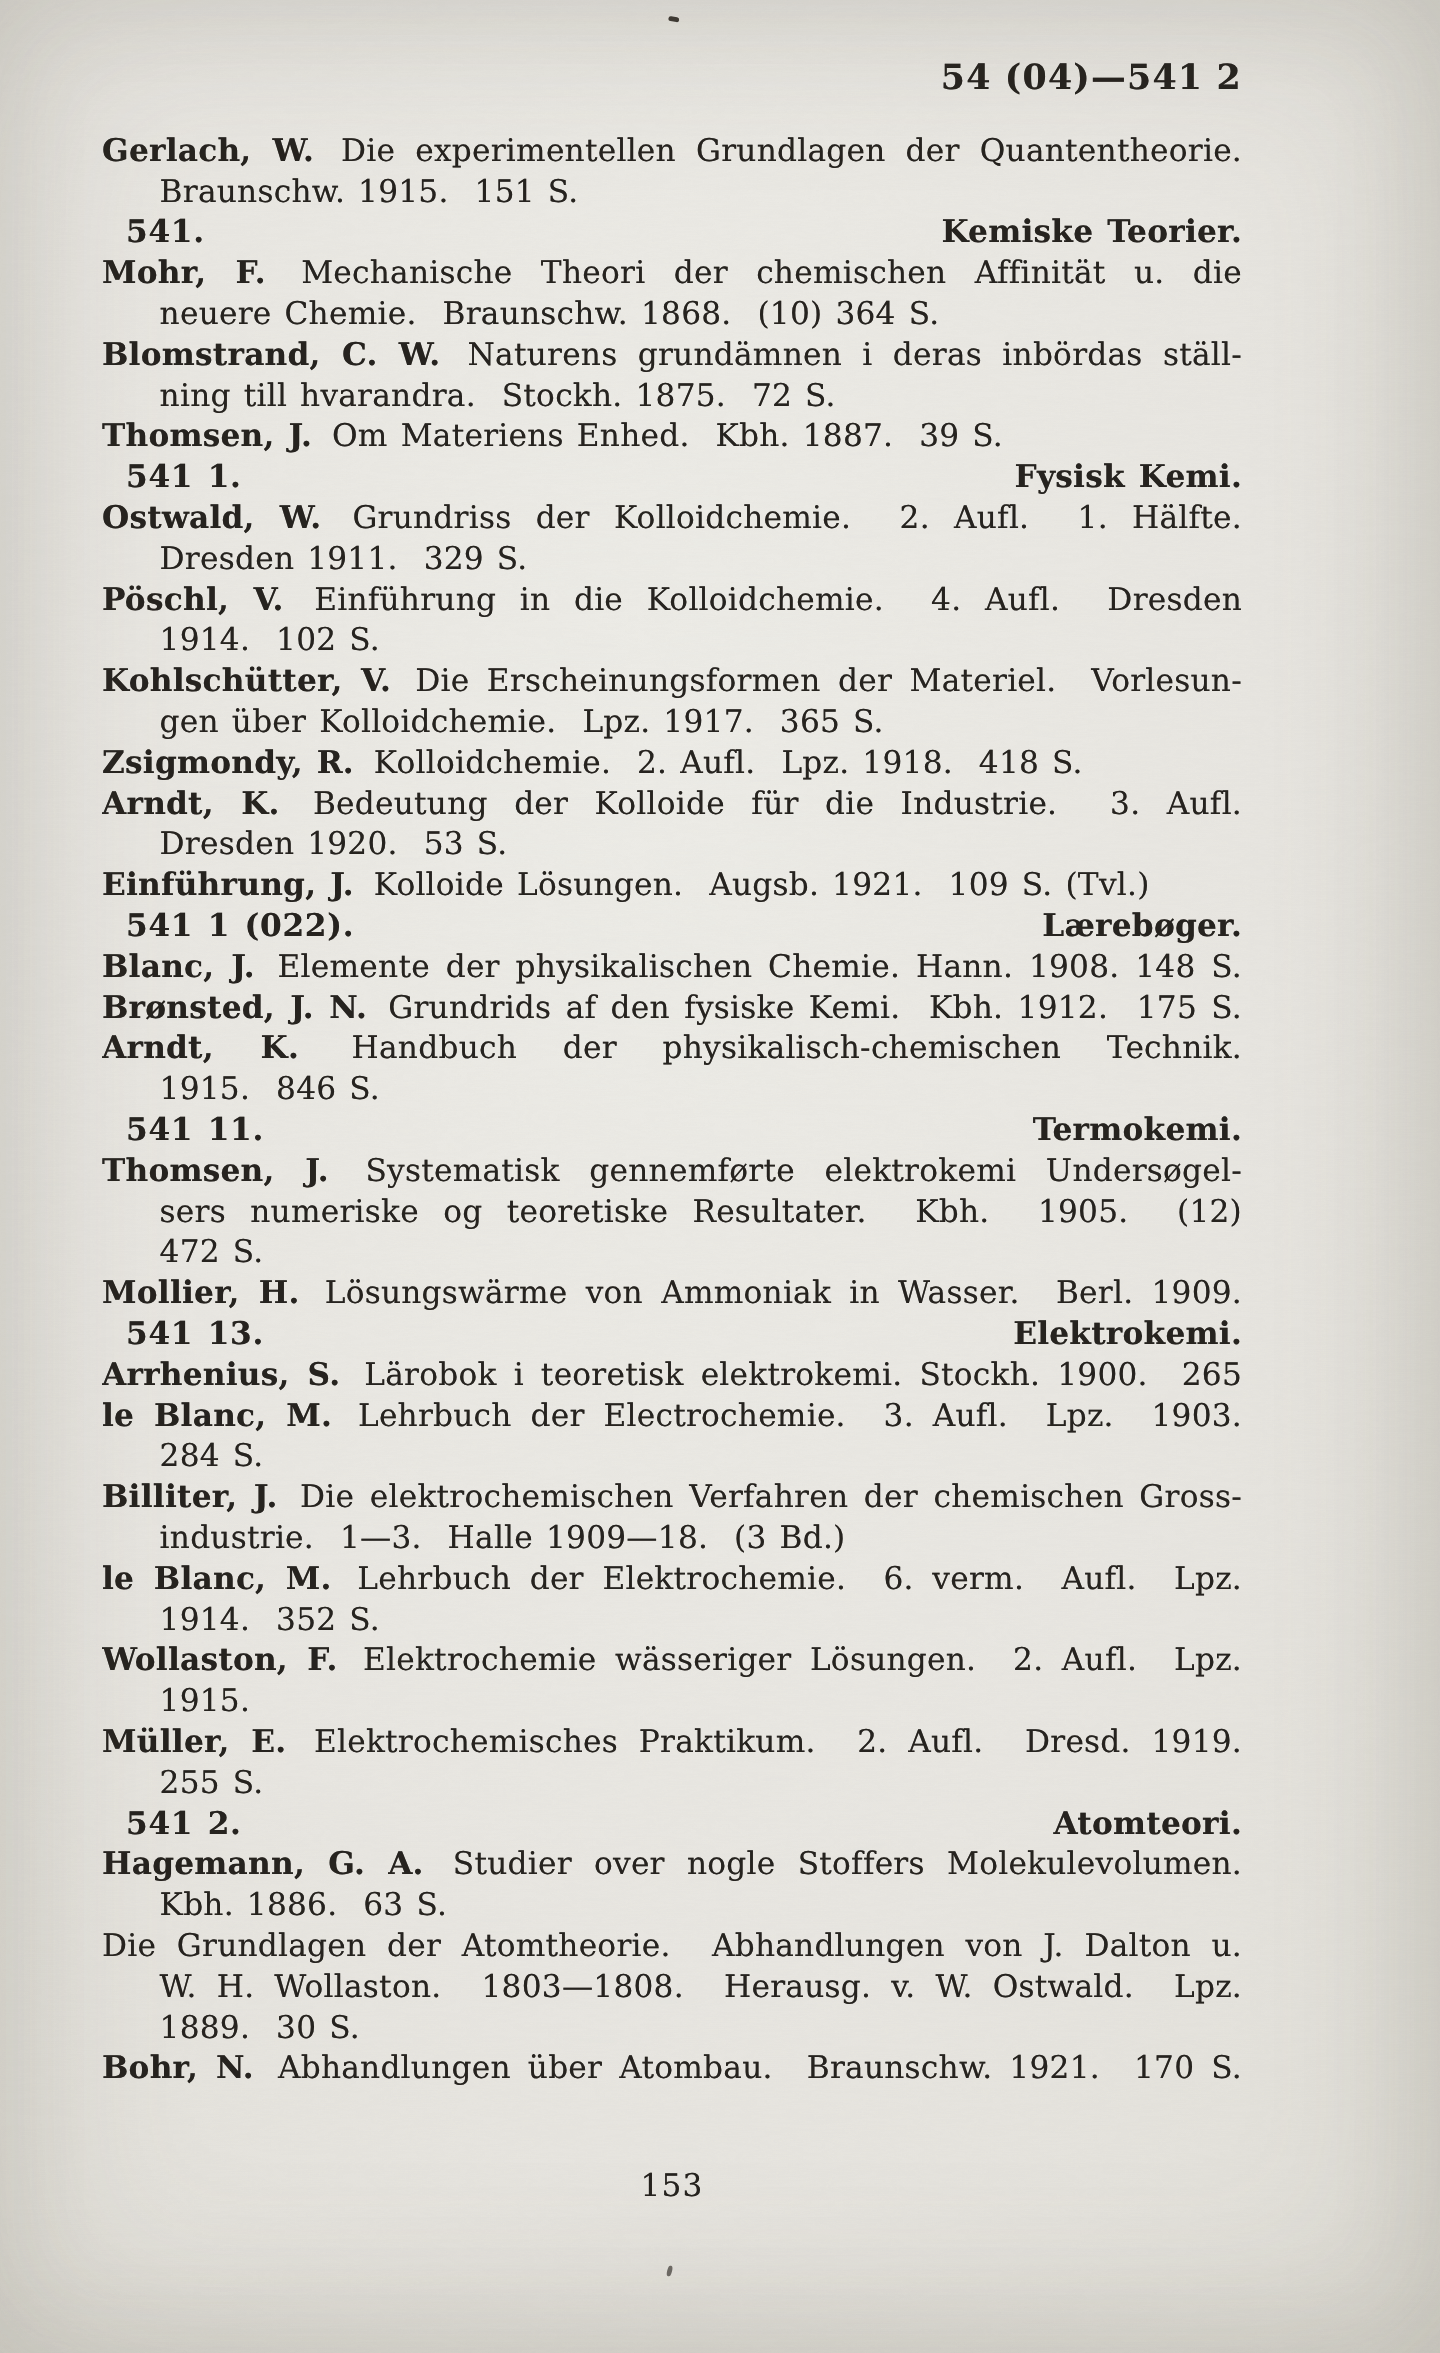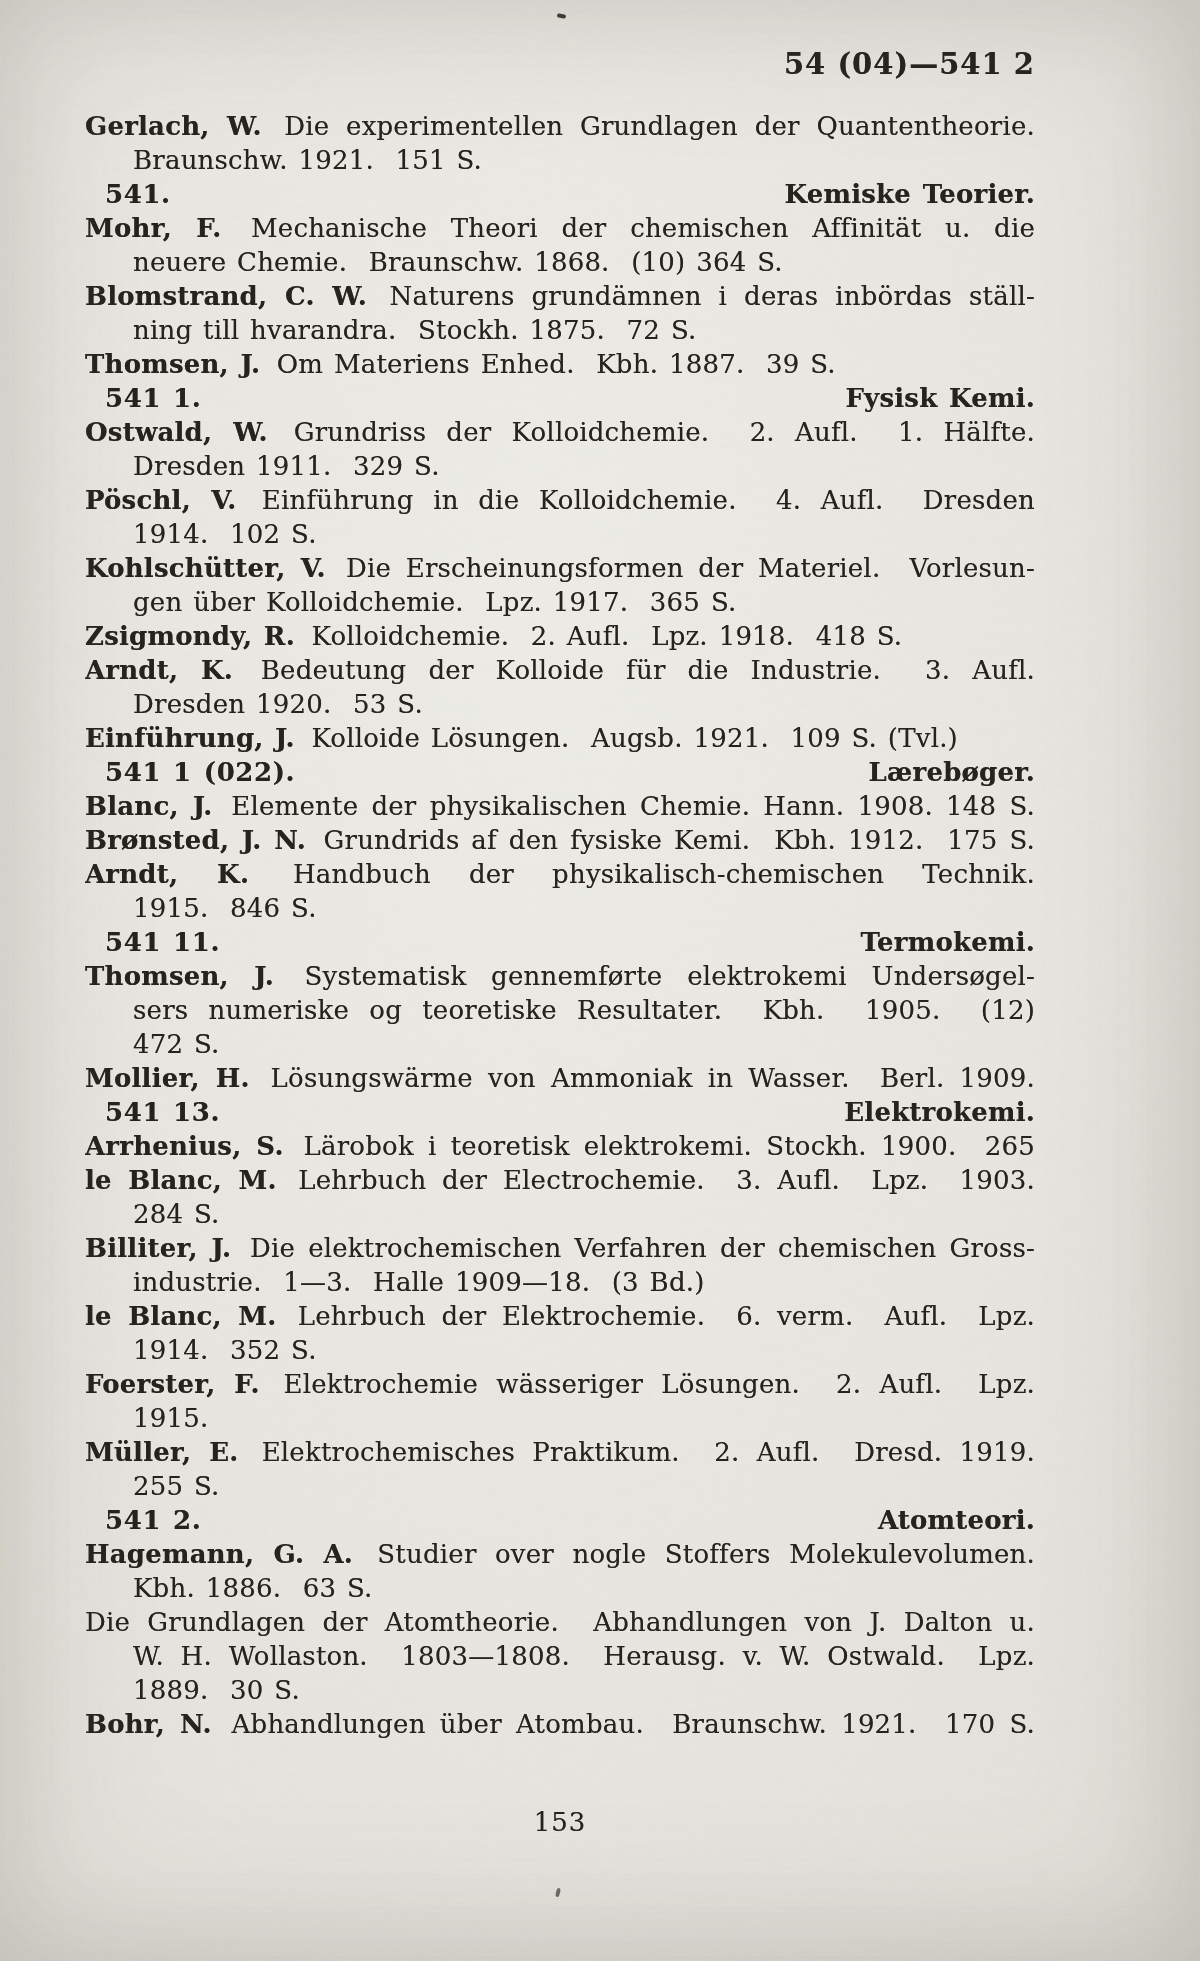--- a/index.html
+++ b/index.html
@@ -71,21 +71,21 @@
     <rect width="1200" height="1961" filter="url(#noise)"></rect>
   </svg>
 
   <div class="speck s1"></div>
   <div class="speck s2"></div>
 
   <div class="text">
     <div class="header">54 (04)—541 2</div>
     <div class="lines" id="lines">
         <div class="line entry just"><span class="author">Gerlach, W.</span> <span class="body">Die experimentellen Grundlagen der Quantentheorie.</span></div>
-        <div class="line cont"><span class="body">Braunschw. 1921.  151 S.</span></div>
+        <div class="line cont"><span class="body">Braunschw. 1915.  151 S.</span></div>
         <div class="line sec"><span class="num">541.</span><span class="title">Kemiske Teorier.</span></div>
         <div class="line entry just"><span class="author">Mohr, F.</span> <span class="body">Mechanische Theori der chemischen Affinität u. die</span></div>
         <div class="line cont"><span class="body">neuere Chemie.  Braunschw. 1868.  (10) 364 S.</span></div>
         <div class="line entry just"><span class="author">Blomstrand, C. W.</span> <span class="body">Naturens grundämnen i deras inbördas ställ-</span></div>
         <div class="line cont"><span class="body">ning till hvarandra.  Stockh. 1875.  72 S.</span></div>
         <div class="line entry"><span class="author">Thomsen, J.</span> <span class="body">Om Materiens Enhed.  Kbh. 1887.  39 S.</span></div>
         <div class="line sec"><span class="num">541 1.</span><span class="title">Fysisk Kemi.</span></div>
         <div class="line entry just"><span class="author">Ostwald, W.</span> <span class="body">Grundriss der Kolloidchemie.  2. Aufl.  1. Hälfte.</span></div>
         <div class="line cont"><span class="body">Dresden 1911.  329 S.</span></div>
         <div class="line entry just"><span class="author">Pöschl, V.</span> <span class="body">Einführung in die Kolloidchemie.  4. Aufl.  Dresden</span></div>
@@ -107,21 +107,21 @@
         <div class="line cont"><span class="body">472 S.</span></div>
         <div class="line entry just"><span class="author">Mollier, H.</span> <span class="body">Lösungswärme von Ammoniak in Wasser.  Berl. 1909.</span></div>
         <div class="line sec"><span class="num">541 13.</span><span class="title">Elektrokemi.</span></div>
         <div class="line entry just"><span class="author">Arrhenius, S.</span> <span class="body">Lärobok i teoretisk elektrokemi. Stockh. 1900.  265 S.</span></div>
         <div class="line entry just"><span class="author">le Blanc, M.</span> <span class="body">Lehrbuch der Electrochemie.  3. Aufl.  Lpz.  1903.</span></div>
         <div class="line cont"><span class="body">284 S.</span></div>
         <div class="line entry just"><span class="author">Billiter, J.</span> <span class="body">Die elektrochemischen Verfahren der chemischen Gross-</span></div>
         <div class="line cont"><span class="body">industrie.  1—3.  Halle 1909—18.  (3 Bd.)</span></div>
         <div class="line entry just"><span class="author">le Blanc, M.</span> <span class="body">Lehrbuch der Elektrochemie.  6. verm.  Aufl.  Lpz.</span></div>
         <div class="line cont"><span class="body">1914.  352 S.</span></div>
-        <div class="line entry just"><span class="author">Foerster, F.</span> <span class="body">Elektrochemie wässeriger Lösungen.  2. Aufl.  Lpz.</span></div>
+        <div class="line entry just"><span class="author">Wollaston, F.</span> <span class="body">Elektrochemie wässeriger Lösungen.  2. Aufl.  Lpz.</span></div>
         <div class="line cont"><span class="body">1915.</span></div>
         <div class="line entry just"><span class="author">Müller, E.</span> <span class="body">Elektrochemisches Praktikum.  2. Aufl.  Dresd. 1919.</span></div>
         <div class="line cont"><span class="body">255 S.</span></div>
         <div class="line sec"><span class="num">541 2.</span><span class="title">Atomteori.</span></div>
         <div class="line entry just"><span class="author">Hagemann, G. A.</span> <span class="body">Studier over nogle Stoffers Molekulevolumen.</span></div>
         <div class="line cont"><span class="body">Kbh. 1886.  63 S.</span></div>
         <div class="line entry just"><span class="body">Die Grundlagen der Atomtheorie.  Abhandlungen von J. Dalton u.</span></div>
         <div class="line cont just"><span class="body">W. H. Wollaston.  1803—1808.  Herausg. v. W. Ostwald.  Lpz.</span></div>
         <div class="line cont"><span class="body">1889.  30 S.</span></div>
         <div class="line entry just"><span class="author">Bohr, N.</span> <span class="body">Abhandlungen über Atombau.  Braunschw. 1921.  170 S.</span></div>

